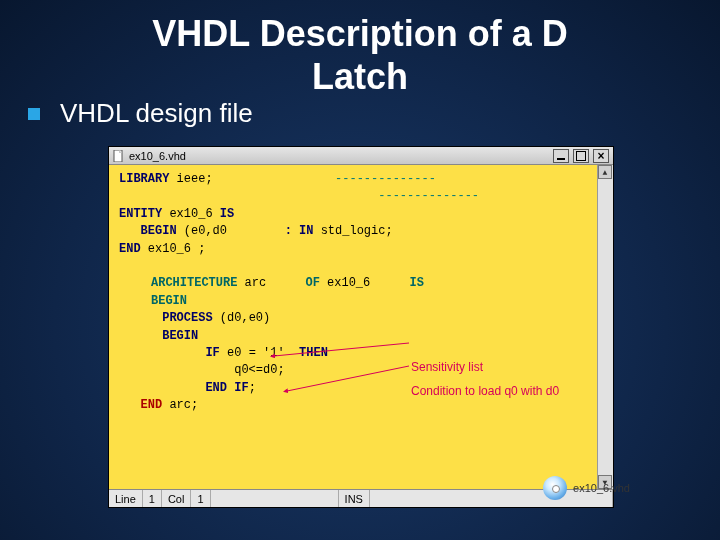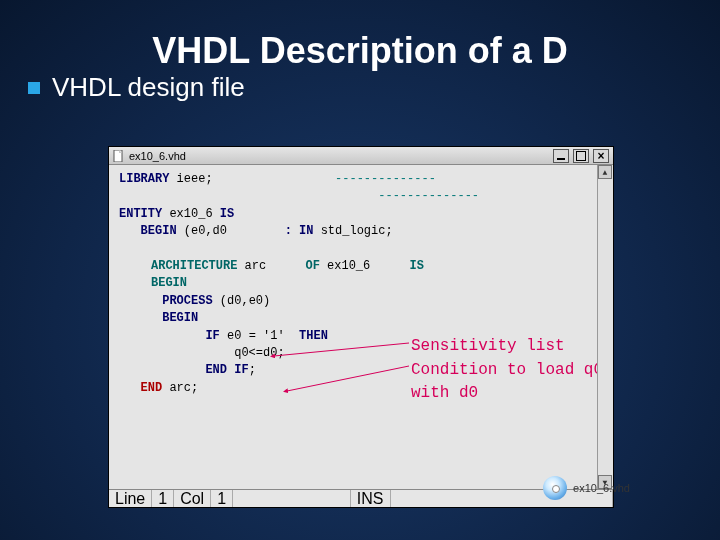--- a/index.html
+++ b/index.html
@@ -10,27 +10,27 @@
     background: radial-gradient(ellipse at 50% 60%, #1a3a6a 0%, #0f2548 60%, #08172f 100%);
     font-family: Arial, Helvetica, sans-serif;
     color: #fff;
     overflow: hidden;
     position: relative;
   }
   .slide-title {
     text-align: center;
     font-size: 36px;
     font-weight: bold;
-    margin: 29px 0 4px 0;
+    margin: 12px 0 4px 0;
     line-height: 1.2;
   }
   .bullet-row {
     display: flex;
     align-items: center;
-    gap: 12px;
+    gap: 20px;
     margin-left: 28px;
     margin-top: -4px;
   }
   .bullet-square {
     width: 12px;
     height: 12px;
     background: #2aa6e6;
     flex-shrink: 0;
   }
   .bullet-text {
@@ -79,21 +79,21 @@
     font-weight: bold;
     color: #000;
     line-height: 1;
   }
   .win-btn.min::after { content: ""; width: 8px; height: 2px; background: #000; margin-top: 6px; }
   .win-btn.max::after { content: ""; width: 8px; height: 8px; border: 1px solid #000; }
   .win-btn.close::after { content: "×"; font-size: 12px; }
   .editor-body {
     flex: 1;
     position: relative;
-    background: #e5e5e5;
+    background: #fde047;
     color: #000;
     font-size: 12px;
     padding: 6px 8px 2px 10px;
     line-height: 1.45;
     overflow: hidden;
   }
   .scrollbar-v {
     position: absolute;
     right: 0;
     top: 18px;
@@ -117,42 +117,43 @@
   }
   .sb-btn.up { top: 0; }
   .sb-btn.down { bottom: 0; }
   .statusbar {
     height: 18px;
     background: #e6e6e6;
     border-top: 1px solid #888;
     display: flex;
     align-items: center;
     font-family: Tahoma, Arial, sans-serif;
-    font-size: 16px;
+    font-size: 11px;
     color: #000;
   }
   .status-cell {
     padding: 0 6px;
     border-right: 1px solid #aaa;
     height: 100%;
     display: flex;
     align-items: center;
   }
   .code-line { white-space: pre; }
   .kw { color: #006; font-weight: bold; }
   .prag { color: #770; font-weight: bold; }
   .cmt { color: #077; }
   .arch-kw { color: #066; font-weight: bold; margin-left: 32px; }
   .red { color: #a00; font-weight: bold; }
   .annotation {
     position: absolute;
     color: #d6005a;
-    font-family: Liberation Mono, monospace;
-    font-size: 16px;
+    font-family: Liberation Sans, sans-serif;
+    font-size: 12px;
     pointer-events: none;
+    margin-top: 24px;
   }
   .arrow-svg {
     position: absolute;
     pointer-events: none;
   }
   .cd-bubble {
     position: absolute;
     right: 90px;
     bottom: 40px;
     display: flex;
@@ -179,20 +180,21 @@
     background: #fff;
     border-radius: 50%;
     border: 1px solid #888;
   }
 </style>
 </head>
 <body>
 
 <div class="slide-title">
   <div>VHDL Description of a D</div>
+  <div>Latch</div>
 </div>
 
 <div class="bullet-row">
   <div class="bullet-square"></div>
   <div class="bullet-text">VHDL design file</div>
 </div>
 
 <div class="editor-window">
   <div class="titlebar">
     <span class="title-icon">
@@ -206,20 +208,21 @@
     <span class="win-btn min"></span>
     <span class="win-btn max"></span>
     <span class="win-btn close"></span>
   </div>
 
   <div class="editor-body">
     <div class="code-line"><span class="kw">LIBRARY</span><span> ieee;</span><span class="cmt">                 --------------</span></div>
     <div class="code-line"><span class="cmt">                                    --------------</span></div>
     <div class="code-line"><span class="kw">ENTITY</span><span> ex10_6 </span><span class="kw">IS</span></div>
     <div class="code-line"><span class="kw">   BEGIN </span><span>(e0,d0</span><span class="kw">        : IN</span><span> std_logic;</span></div>
+    <div class="code-line"><span class="kw">END</span><span> ex10_6 ;</span></div>
     <div class="code-line">&nbsp;</div>
     <div class="code-line"><span class="arch-kw">ARCHITECTURE</span><span> arc </span><span class="arch-kw">OF</span><span> ex10_6 </span><span class="arch-kw">IS</span></div>
     <div class="code-line"><span class="arch-kw">BEGIN</span></div>
     <div class="code-line"><span class="kw">      PROCESS </span><span>(d0,e0)</span></div>
     <div class="code-line"><span class="kw">      BEGIN</span></div>
     <div class="code-line"><span class="kw">            IF </span><span>e0 = '1'</span><span class="kw">  THEN</span></div>
     <div class="code-line"><span>                q0&lt;=d0;</span></div>
     <div class="code-line"><span class="kw">            END IF</span><span>;</span></div>
     <div class="code-line"><span class="red">   END</span><span> arc;</span></div>
 

